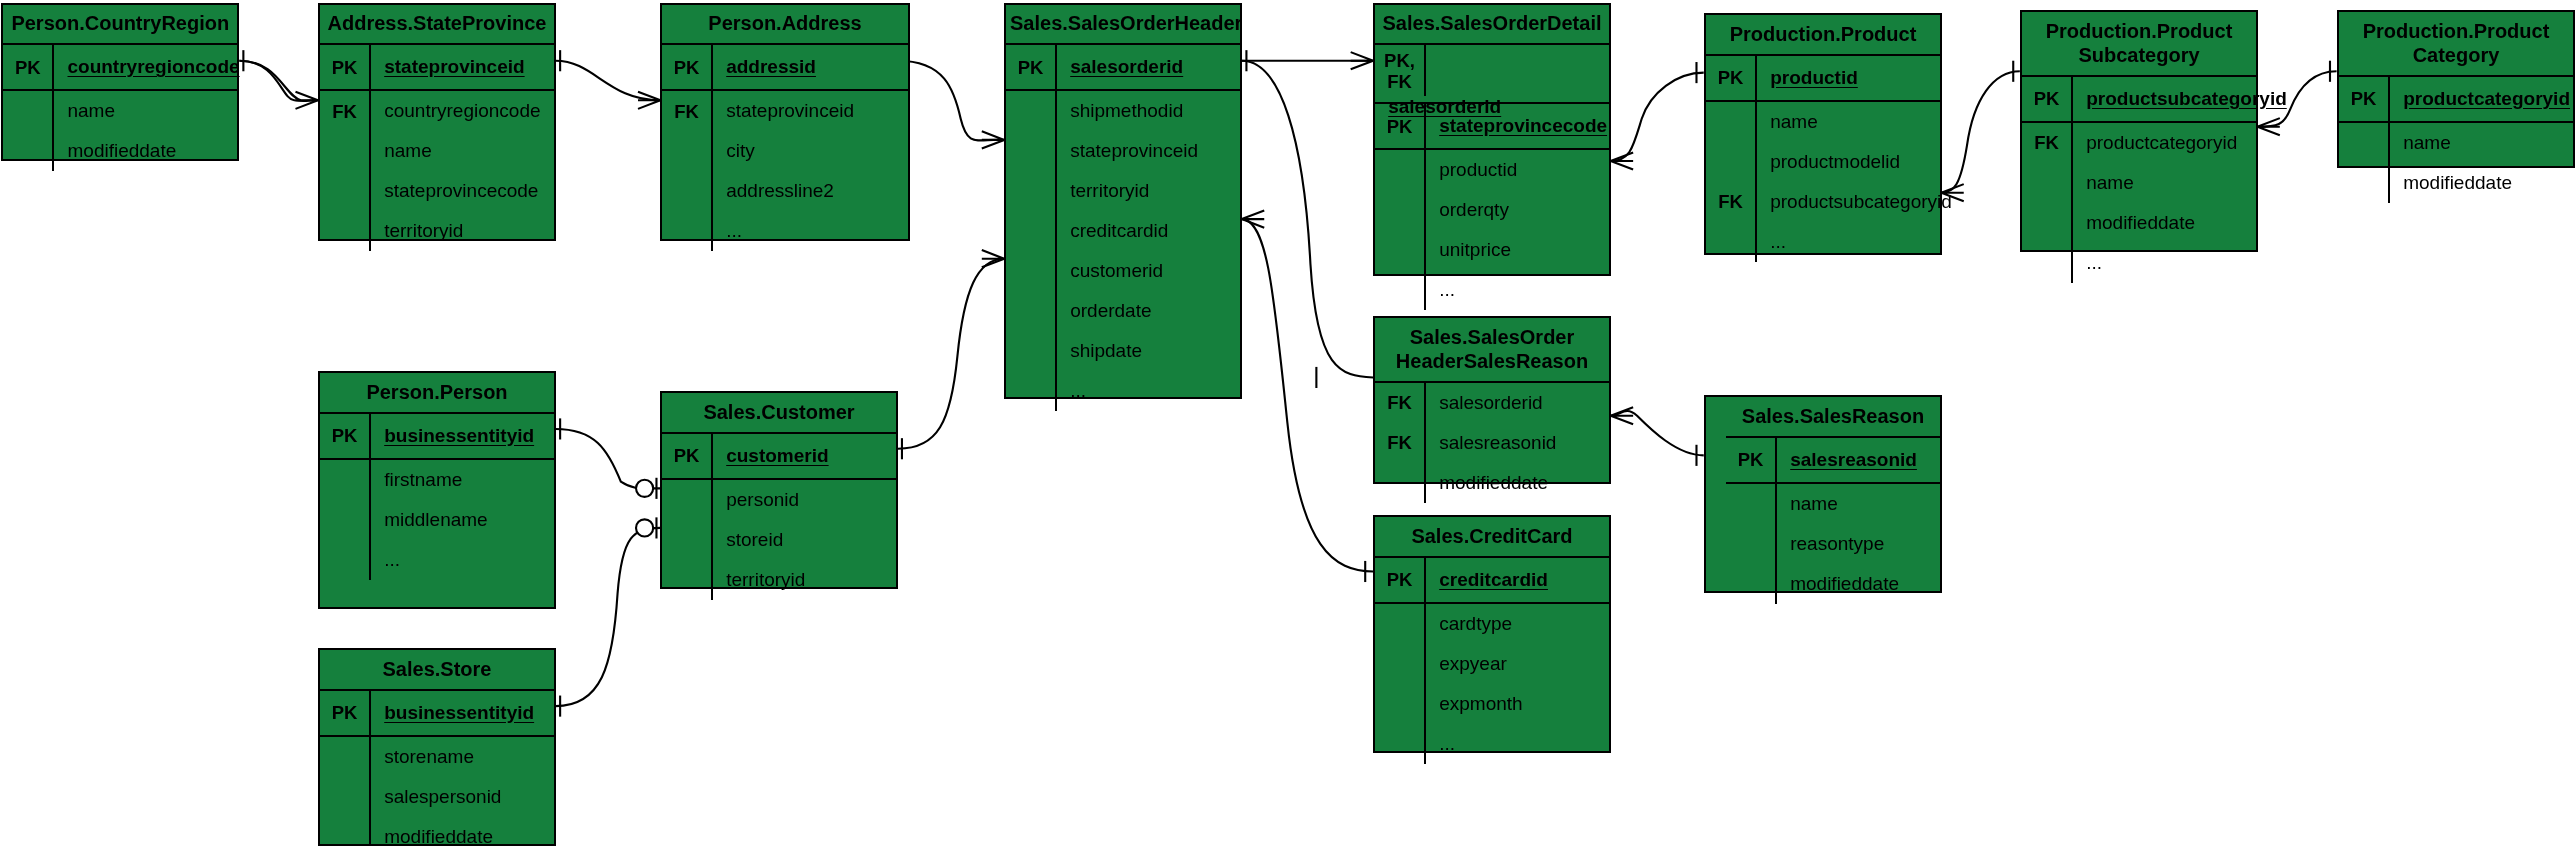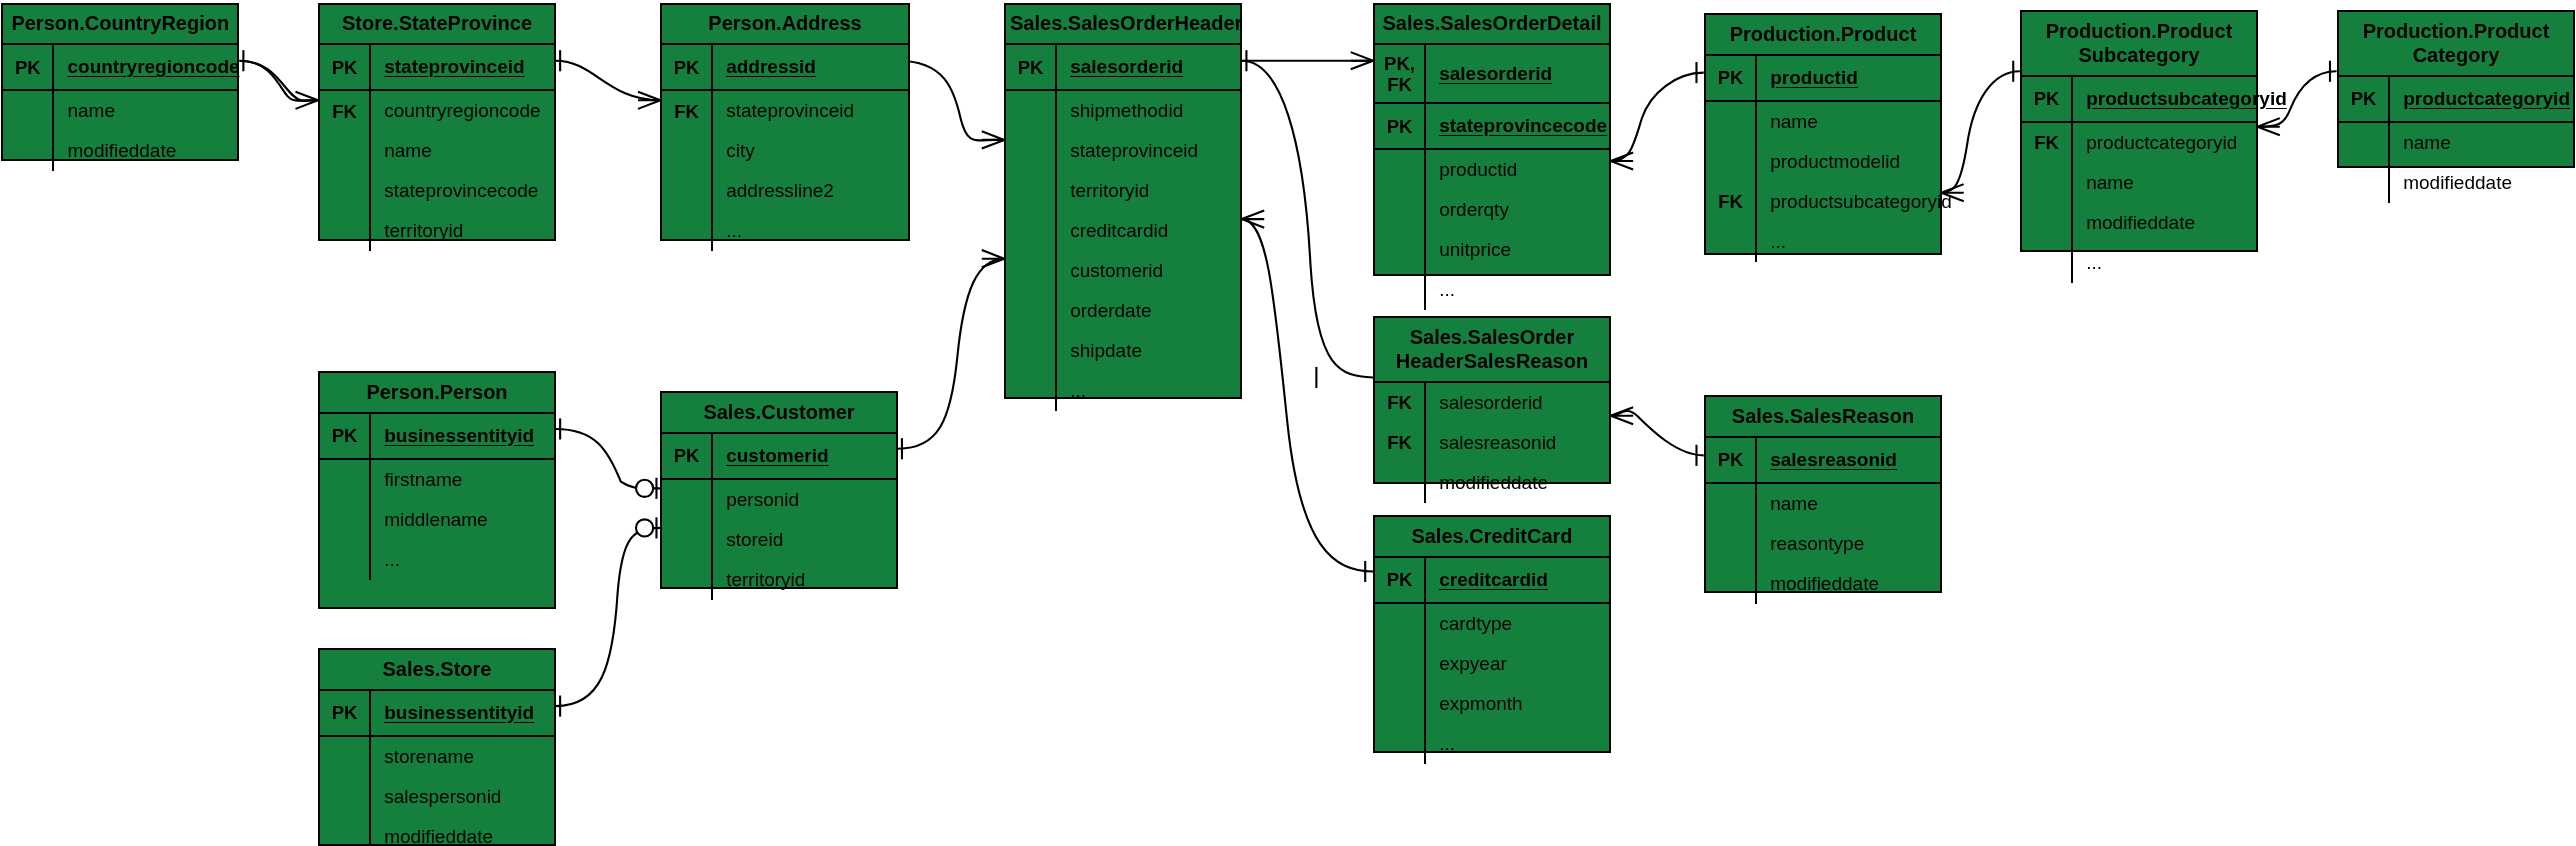--- a/index.html
+++ b/index.html
@@ -74,21 +74,21 @@
     padding-left:13.2px;
     font-size:19px;
     color:#000000;
   }
   .attr-name.pk{
     font-weight:bold;
     text-decoration:underline;
     text-underline-offset:3.3px;
   }
   .row-h-pk{height:44px;}
-  .row-h-pk2{height:57px;}
+  .row-h-pk2{height:57px;flex-direction:column;}
   .row-h-attr{height:40px;}
 </style>
 </head>
 <body>
 
 <div id="canvas">
 
   <svg id="edges" viewBox="0 0 3902 1282" width="2576" height="846" xmlns="http://www.w3.org/2000/svg">
     <g fill="none" stroke="#000000" stroke-width="3.2" stroke-linecap="butt">
 
@@ -189,21 +189,21 @@
             <div class="attr-key"></div>
             <div class="attr-name">name</div>
           </div>
           <div class="attr-row row-h-attr">
             <div class="attr-key"></div>
             <div class="attr-name">modifieddate</div>
           </div>
         </div>
       </div>
       <div class="entity" style="left: 318px; top: 2.6px; width: 238px; height: 238px;">
-        <div class="ent-title">Store.StateProvince</div>
+        <div class="ent-title">Address.StateProvince</div>
         <div class="ent-section">
           <div class="attr-row row-h-pk">
             <div class="attr-key bold">PK</div>
             <div class="attr-name pk">stateprovinceid</div>
           </div>
         </div>
         <div class="ent-section">
           <div class="attr-row row-h-attr">
             <div class="attr-key bold">FK</div>
             <div class="attr-name">countryregioncode</div>
@@ -481,21 +481,21 @@
           <div class="attr-row row-h-attr">
             <div class="attr-key bold">FK</div>
             <div class="attr-name">salesreasonid</div>
           </div>
           <div class="attr-row row-h-attr">
             <div class="attr-key"></div>
             <div class="attr-name">modifieddate</div>
           </div>
         </div>
       </div>
-      <div class="entity" style="left: 1704px; top: 395px; width: 238px; height: 198px;">
+      <div class="entity" style="left: 1704px; top: 395px; width: 238px; height: 198px; padding-left: 20px;">
         <div class="ent-title">Sales.SalesReason</div>
         <div class="ent-section">
           <div class="attr-row row-h-pk">
             <div class="attr-key bold">PK</div>
             <div class="attr-name pk">salesreasonid</div>
           </div>
         </div>
         <div class="ent-section">
           <div class="attr-row row-h-attr">
             <div class="attr-key"></div>

